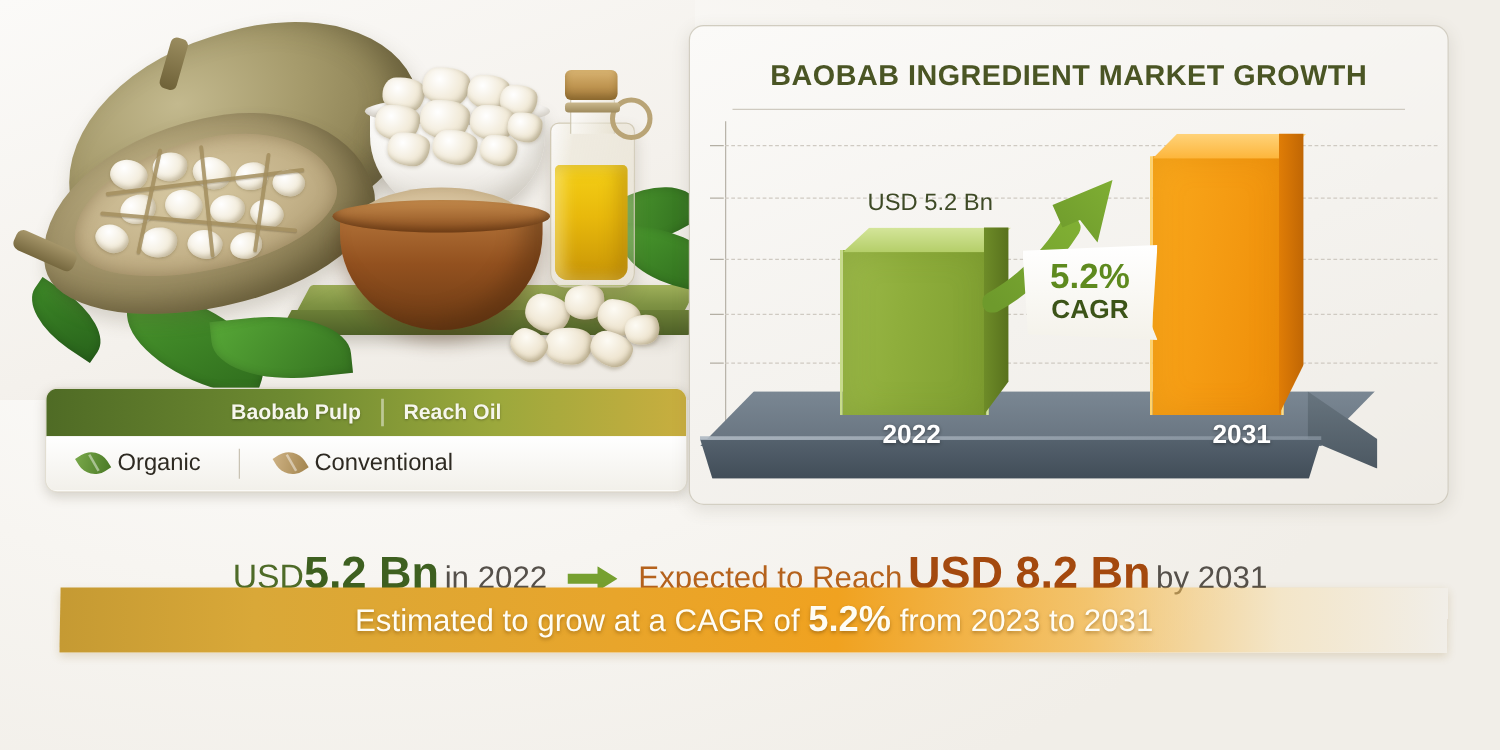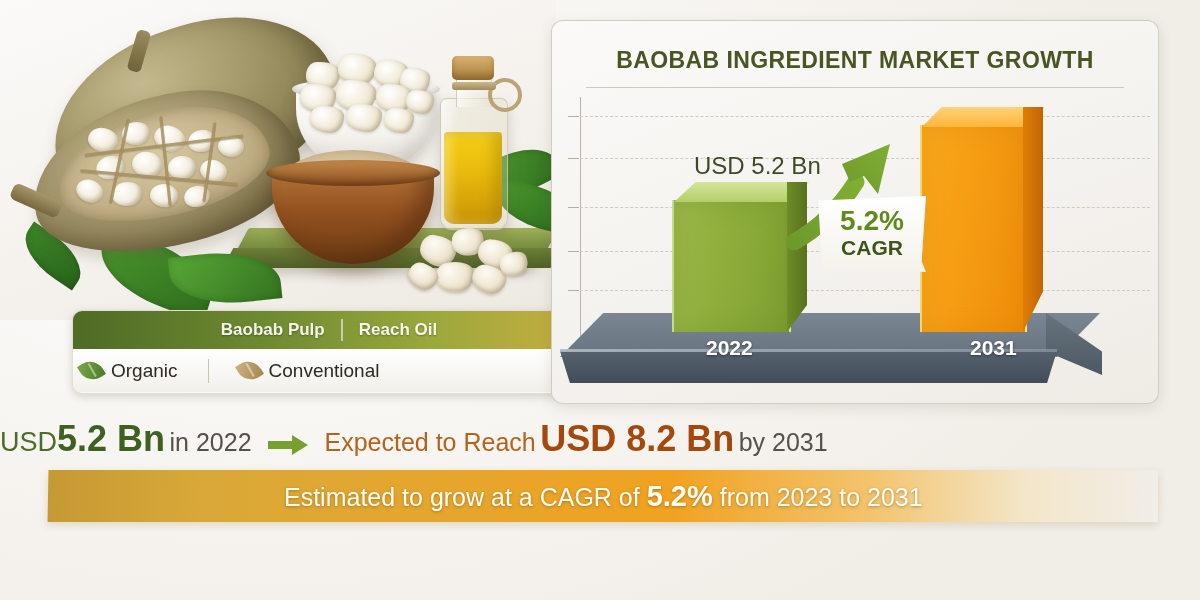--- a/index.html
+++ b/index.html
@@ -120,27 +120,27 @@
 
   
   .schunk{position:absolute;border-radius:34% 56% 40% 60%/46% 38% 60% 48%;
     background:radial-gradient(circle at 36% 28%, #FDFBF4 0%, #EFE6D2 52%, #D5C9AC 100%);
     box-shadow:inset -2px -2px 4px rgba(150,135,100,.5), 0 2px 3px rgba(110,96,64,.3);}
 
   
   #legend{position:absolute;left:36px;top:310px;width:512px;height:82px;
     border-radius:10px;overflow:hidden;
     background:#FBFAF7;
-    box-shadow:0 3px 9px rgba(90,80,60,.22);border:1px solid rgba(205,198,180,.55);margin-left:36px;}
+    box-shadow:0 3px 9px rgba(90,80,60,.22);border:1px solid rgba(205,198,180,.55);}
   #legend .top{height:38px;display:flex;align-items:center;justify-content:center;
     background:linear-gradient(90deg,#4F6B25 0%,#6E8A31 38%,#9BA83C 70%,#C9AE3F 100%);}
   #legend .top .lbl{color:#F6F6EC;font-size:17px;font-weight:bold;padding:0 16px;
     text-shadow:0 1px 2px rgba(0,0,0,.3);white-space:nowrap;}
   #legend .top .sep{width:1px;height:22px;background:rgba(255,255,255,.55);}
-  #legend .bot{height:43px;display:flex;align-items:center;padding-left:8px;gap:16px;
+  #legend .bot{height:43px;display:flex;align-items:center;padding-left:27px;gap:16px;
     background:linear-gradient(180deg,#FFFFFF,#F2F0EA);}
   #legend .bot .item{display:flex;align-items:center;gap:9px;}
   #legend .bot .item .txt{font-size:19px;color:#2E2A22;}
   #legend .bot .vsep{width:1px;height:24px;background:#C9C3B4;margin:0 14px;}
   .leaficon{width:21px;height:21px;border-radius:0 72% 0 72%;transform:rotate(-32deg);
     position:relative;}
   .leaficon.green{background:linear-gradient(135deg,#79A84A,#4A7A26);}
   .leaficon.tan{background:linear-gradient(135deg,#CDB183,#A3854E);}
   .leaficon:after{content:"";position:absolute;left:50%;top:12%;width:1.5px;height:72%;
     background:rgba(255,255,255,.45);transform:translateX(-50%) rotate(2deg);}
@@ -192,37 +192,37 @@
 
   .orange .face{background:linear-gradient(100deg,#F9A81B 0%,#F59C13 45%,#EE8D08 100%);
     box-shadow:inset 0 0 26px rgba(180,100,5,.18);
     border-left:2px solid #FFD36B;border-right:2px solid #FFDD86;}
   .orange .top3d{background:linear-gradient(180deg,#FFD37A 0%,#FDB53A 100%);
     clip-path:polygon(0% 100%, 16% 0%, 100% 0%, 84% 100%);}
   .orange .side{background:linear-gradient(90deg,#E07D06 0%,#C06604 100%);
     clip-path:polygon(0% 0%, 100% -18%, 100% 82%, 0% 100%);}
 
   .vallbl{position:absolute;white-space:nowrap;}
-  .vallbl.green-v{color:#3E4A26;font-size:24px;}
+  .vallbl.green-v{color:#3E4A26;font-size:19px;}
   .vallbl.orange-v{color:#A8551A;font-size:31px;font-weight:bold;}
 
   
   .cagr{position:absolute;left:818px;top:196px;width:108px;height:76px;
     background:linear-gradient(180deg,#FFFFFF 0%,#F4F2EA 100%);
     clip-path:polygon(0% 6%, 100% 0%, 96% 86%, 100% 100%, 4% 94%);
     box-shadow:0 4px 9px rgba(80,70,50,.28);
     display:flex;flex-direction:column;align-items:center;justify-content:center;}
   .cagr .pct{font-size:28px;font-weight:bold;color:#5E8A1E;line-height:1;}
   .cagr .wd{font-size:21px;font-weight:bold;color:#3C5418;line-height:1.25;}
 
   
   .arrowwrap{position:absolute;left:786px;top:138px;width:130px;height:112px;}
 
   
-  #line1{position:absolute;left:0;right:0;top:418px;text-align:left;
+  #line1{position:absolute;left:0;right:0;top:437px;text-align:center;
     white-space:nowrap;}
   #line1 .sm-g{font-size:27px;color:#4E6B28;}
   #line1 .big-g{font-size:36px;font-weight:bold;color:#3E6020;}
   #line1 .in{font-size:25px;color:#55504A;}
   #line1 .arw{display:inline-block;margin:0 12px;vertical-align:middle;}
   #line1 .exp{font-size:25px;color:#B5621C;}
   #line1 .big-o{font-size:36px;font-weight:bold;color:#A4490E;}
   #line1 .by{font-size:25px;color:#55504A;}
 
   #banner{position:absolute;left:48px;top:470px;width:1110px;height:52px;

